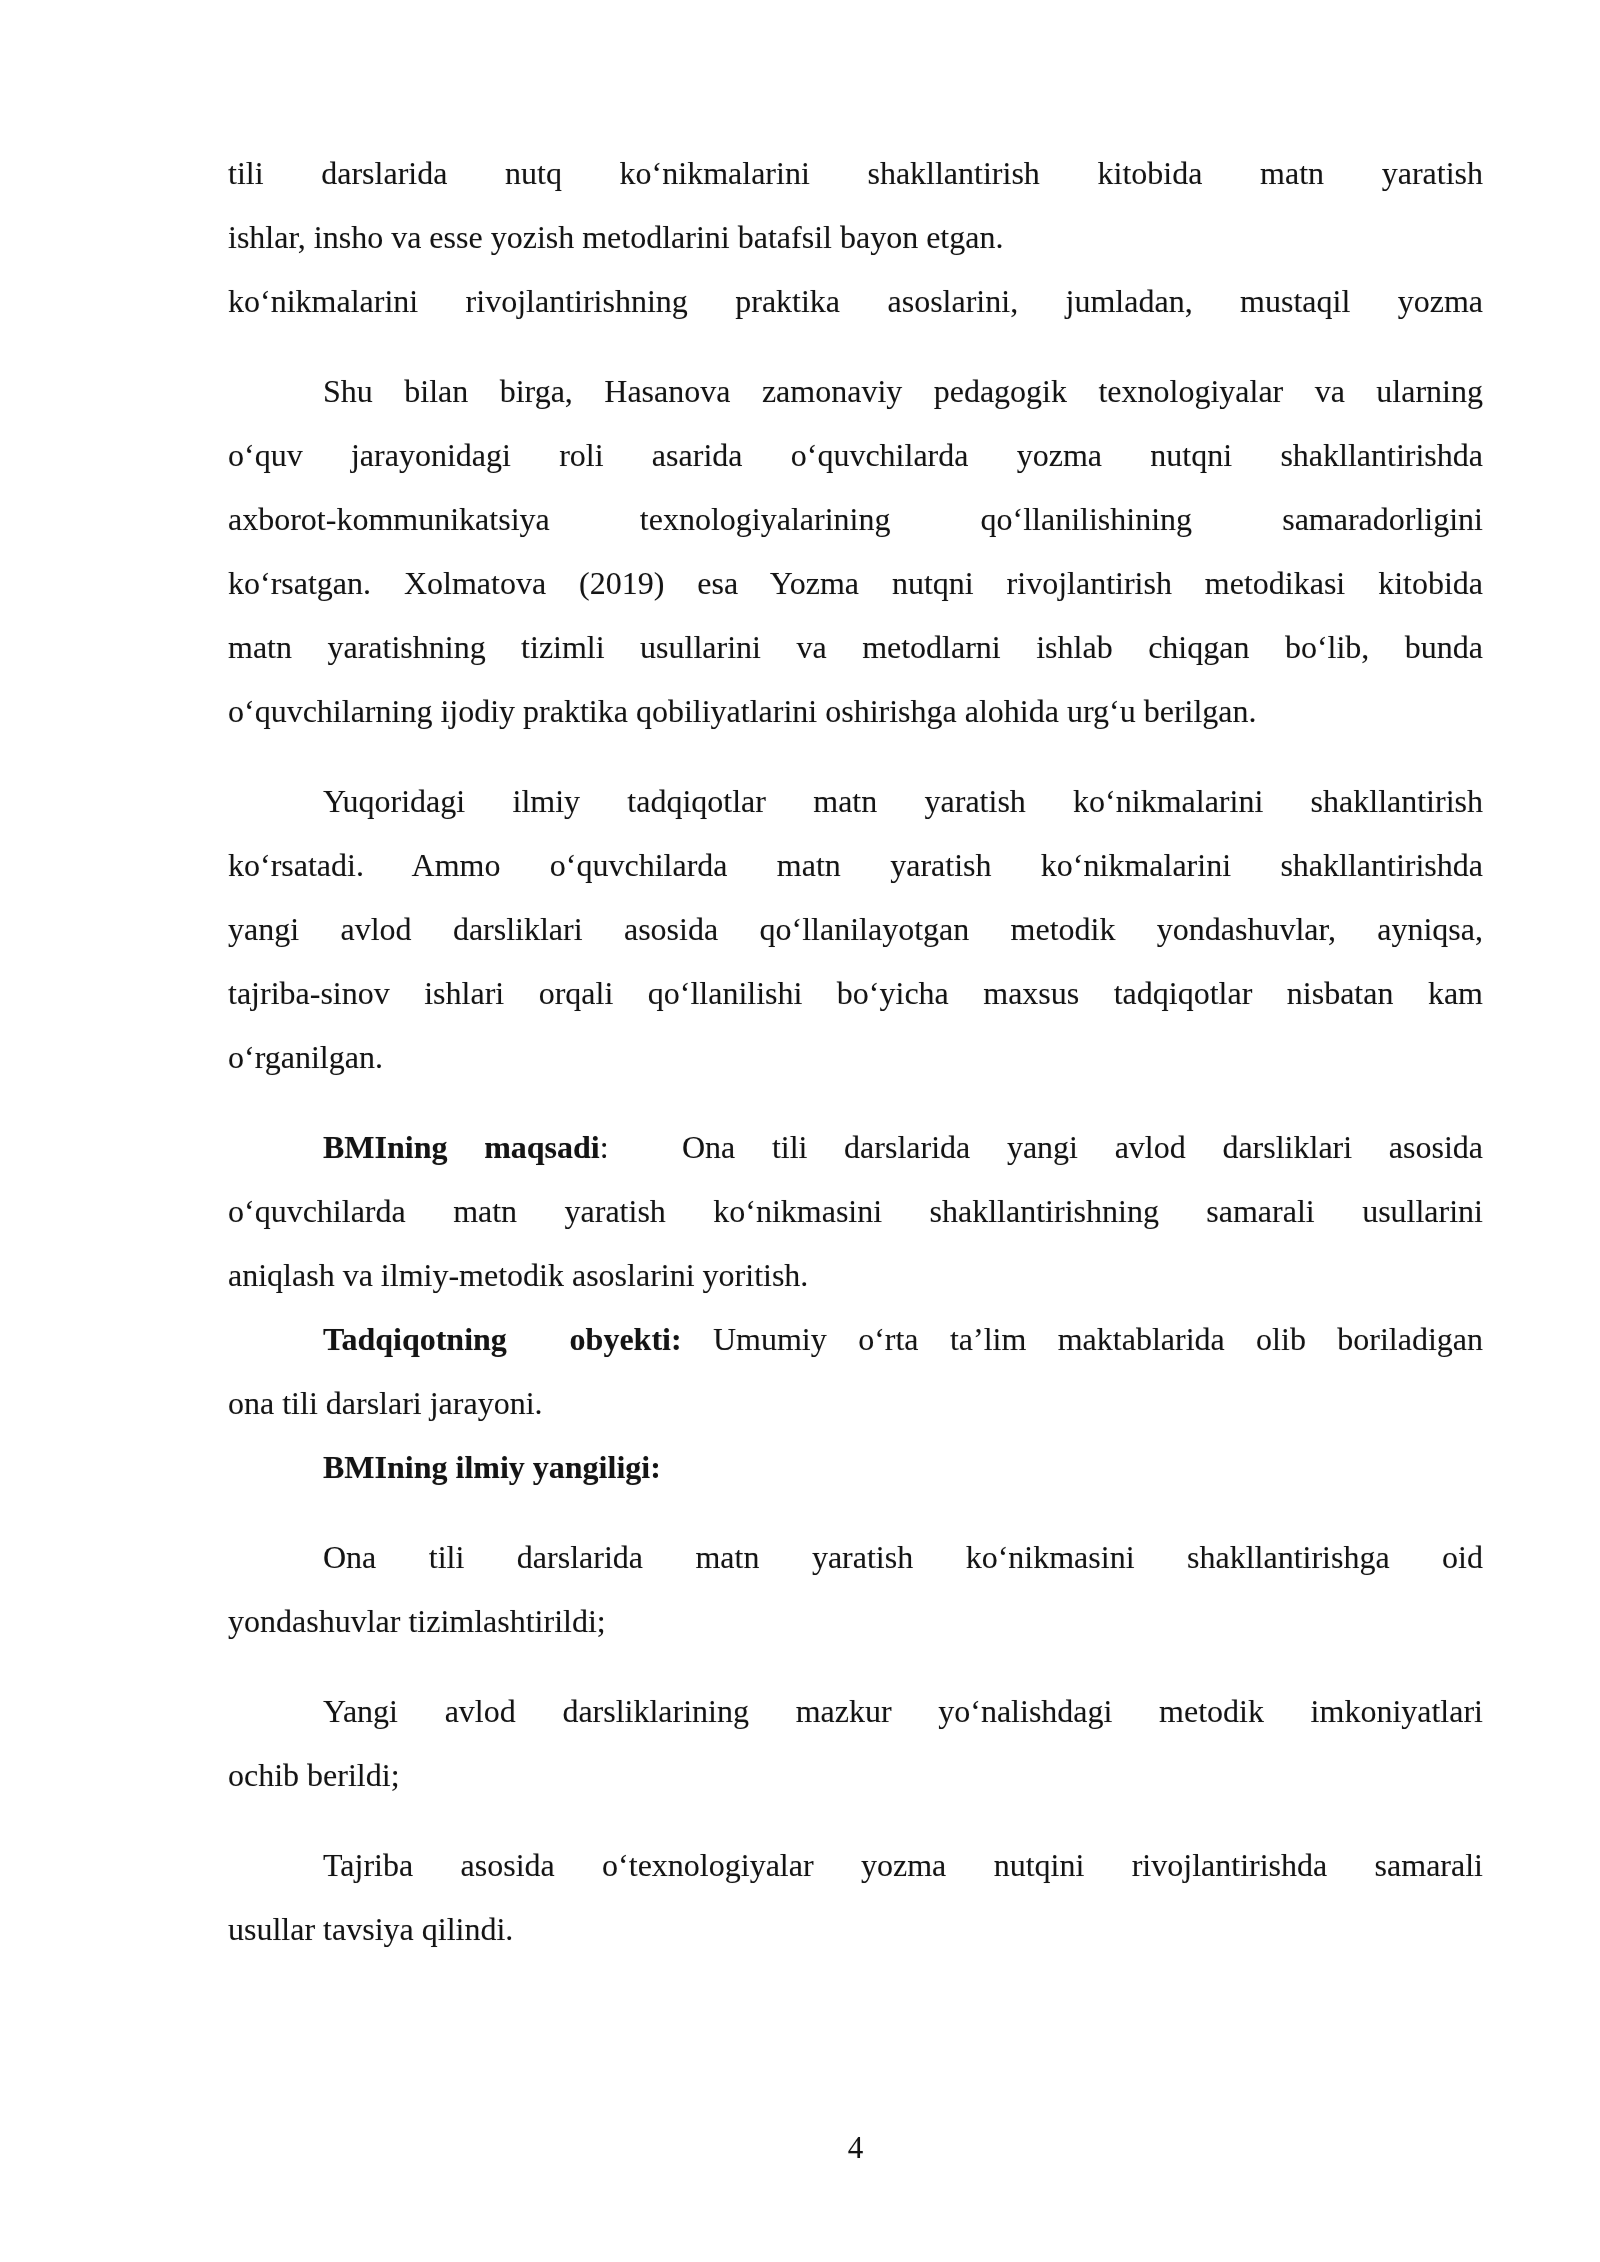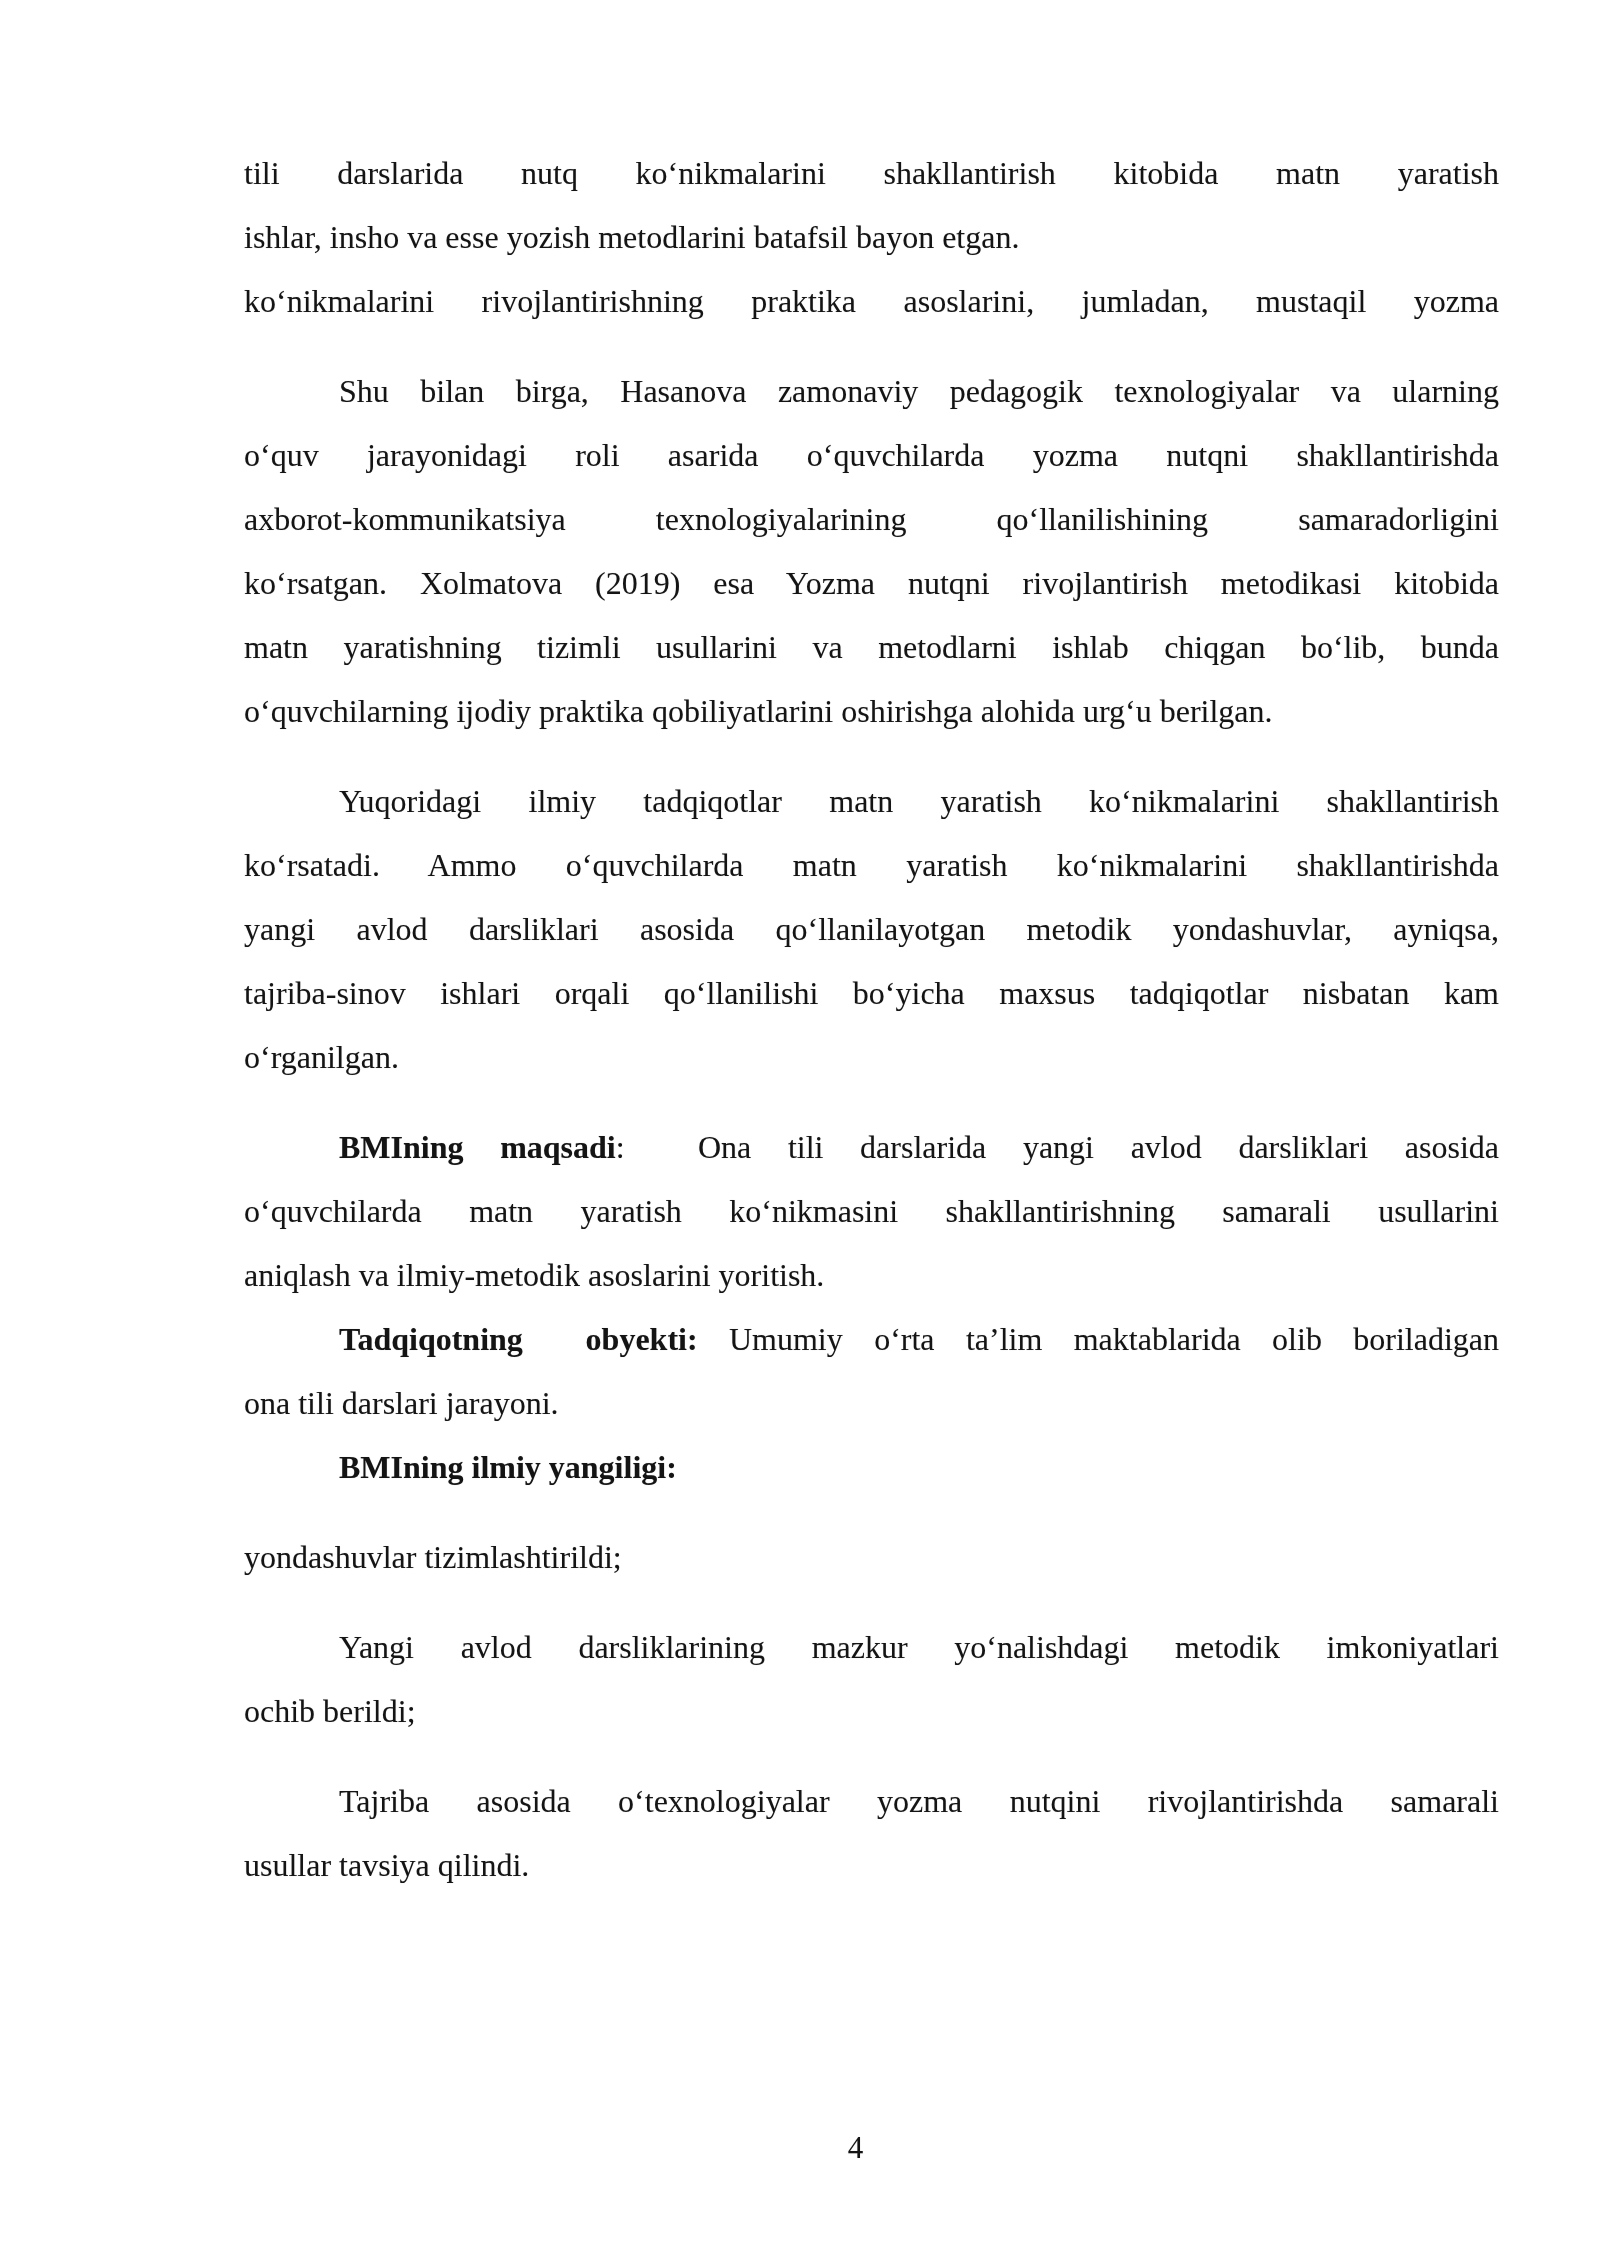--- a/index.html
+++ b/index.html
@@ -11,21 +11,21 @@
     position: relative;
     width: 1600px;
     height: 2262px;
     background: #ffffff;
     overflow: hidden;
     font-family: "Liberation Serif", "DejaVu Serif", serif;
     color: #141414;
   }
   .textblock {
     position: absolute;
-    left: 244px;
+    left: 228px;
     top: 141px;
     width: 1255px;
     font-size: 32px;
   }
   .para { margin: 0; padding: 0; }
   .para.sp { margin-top: 26px; }
   .line {
     line-height: 64px;
     text-align: justify;
     text-align-last: justify;
@@ -76,20 +76,21 @@
         <div class="line pl"><span>aniqlash va ilmiy-metodik asoslarini yoritish.</span></div>
       </div>
       <div class="para">
         <div class="line ind"><b>Tadqiqotning&nbsp; obyekti:</b><span> Umumiy o‘rta ta’lim maktablarida olib boriladigan</span></div>
         <div class="line pl"><span>ona tili darslari jarayoni.</span></div>
       </div>
       <div class="para">
         <div class="line ind pl"><b>BMIning ilmiy yangiligi:</b></div>
       </div>
       <div class="para sp">
+        <div class="line ind"><span>Ona tili darslarida matn yaratish ko‘nikmasini shakllantirishga oid</span></div>
         <div class="line pl"><span>yondashuvlar tizimlashtirildi;</span></div>
       </div>
       <div class="para sp">
         <div class="line ind"><span>Yangi avlod darsliklarining mazkur yo‘nalishdagi metodik imkoniyatlari</span></div>
         <div class="line pl"><span>ochib berildi;</span></div>
       </div>
       <div class="para sp">
         <div class="line ind"><span>Tajriba asosida o‘texnologiyalar yozma nutqini rivojlantirishda samarali</span></div>
         <div class="line pl"><span>usullar tavsiya qilindi.</span></div>
       </div>

